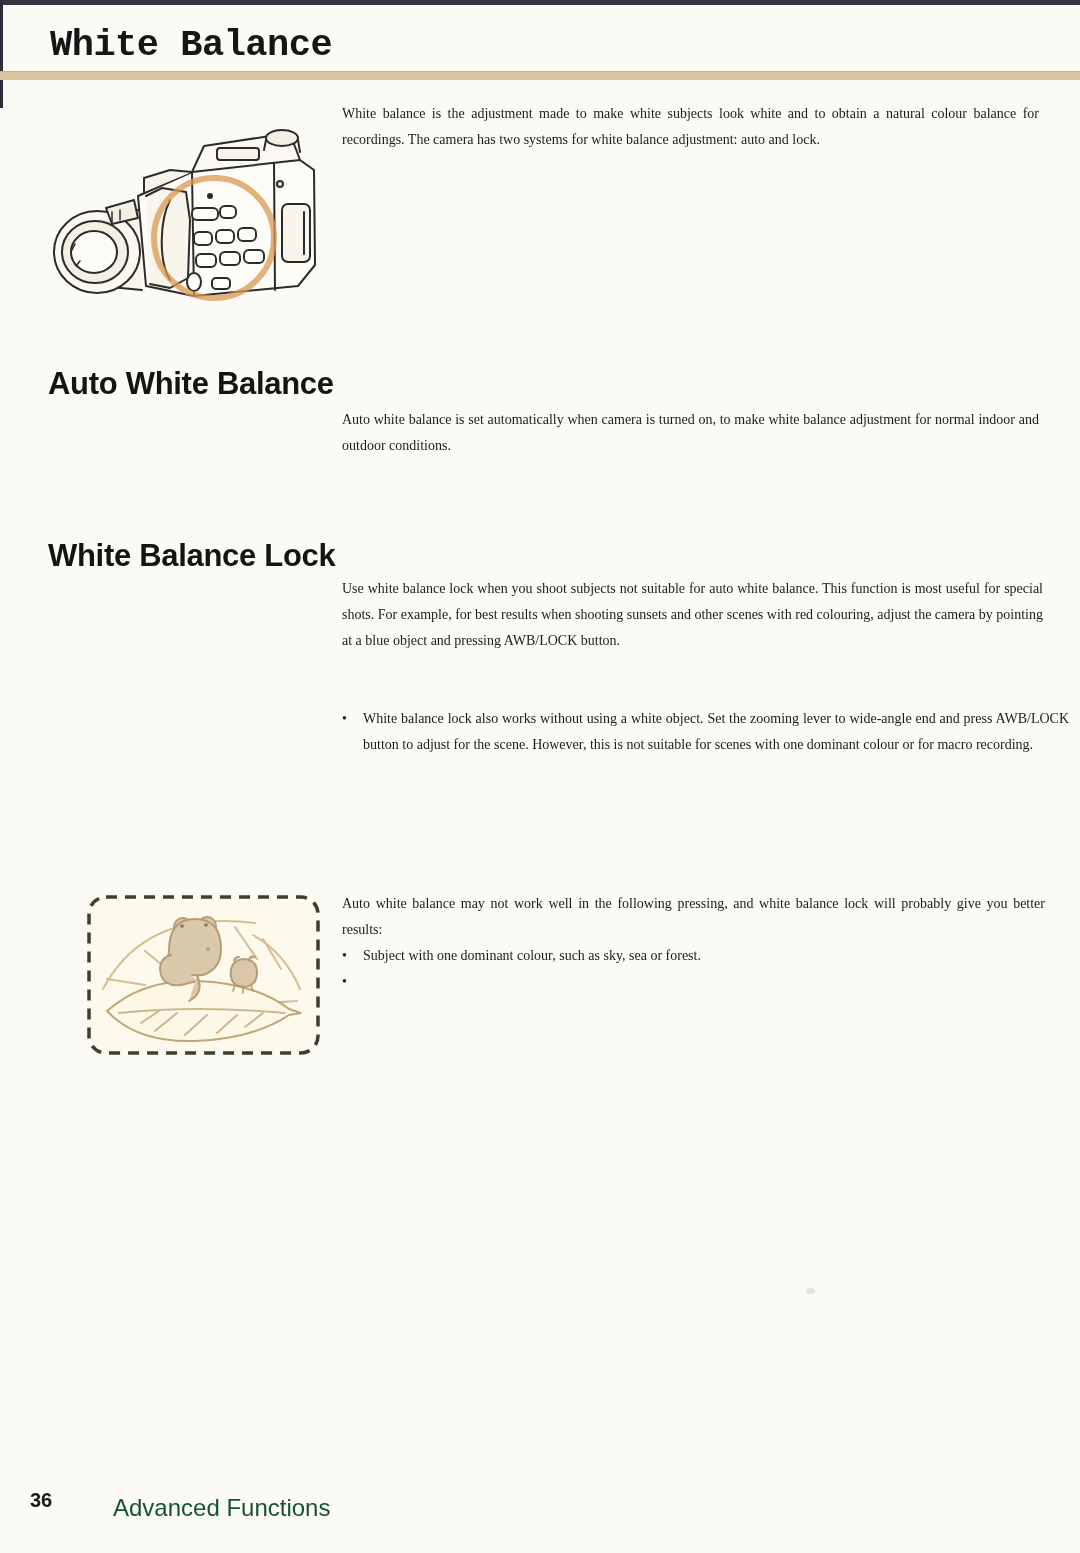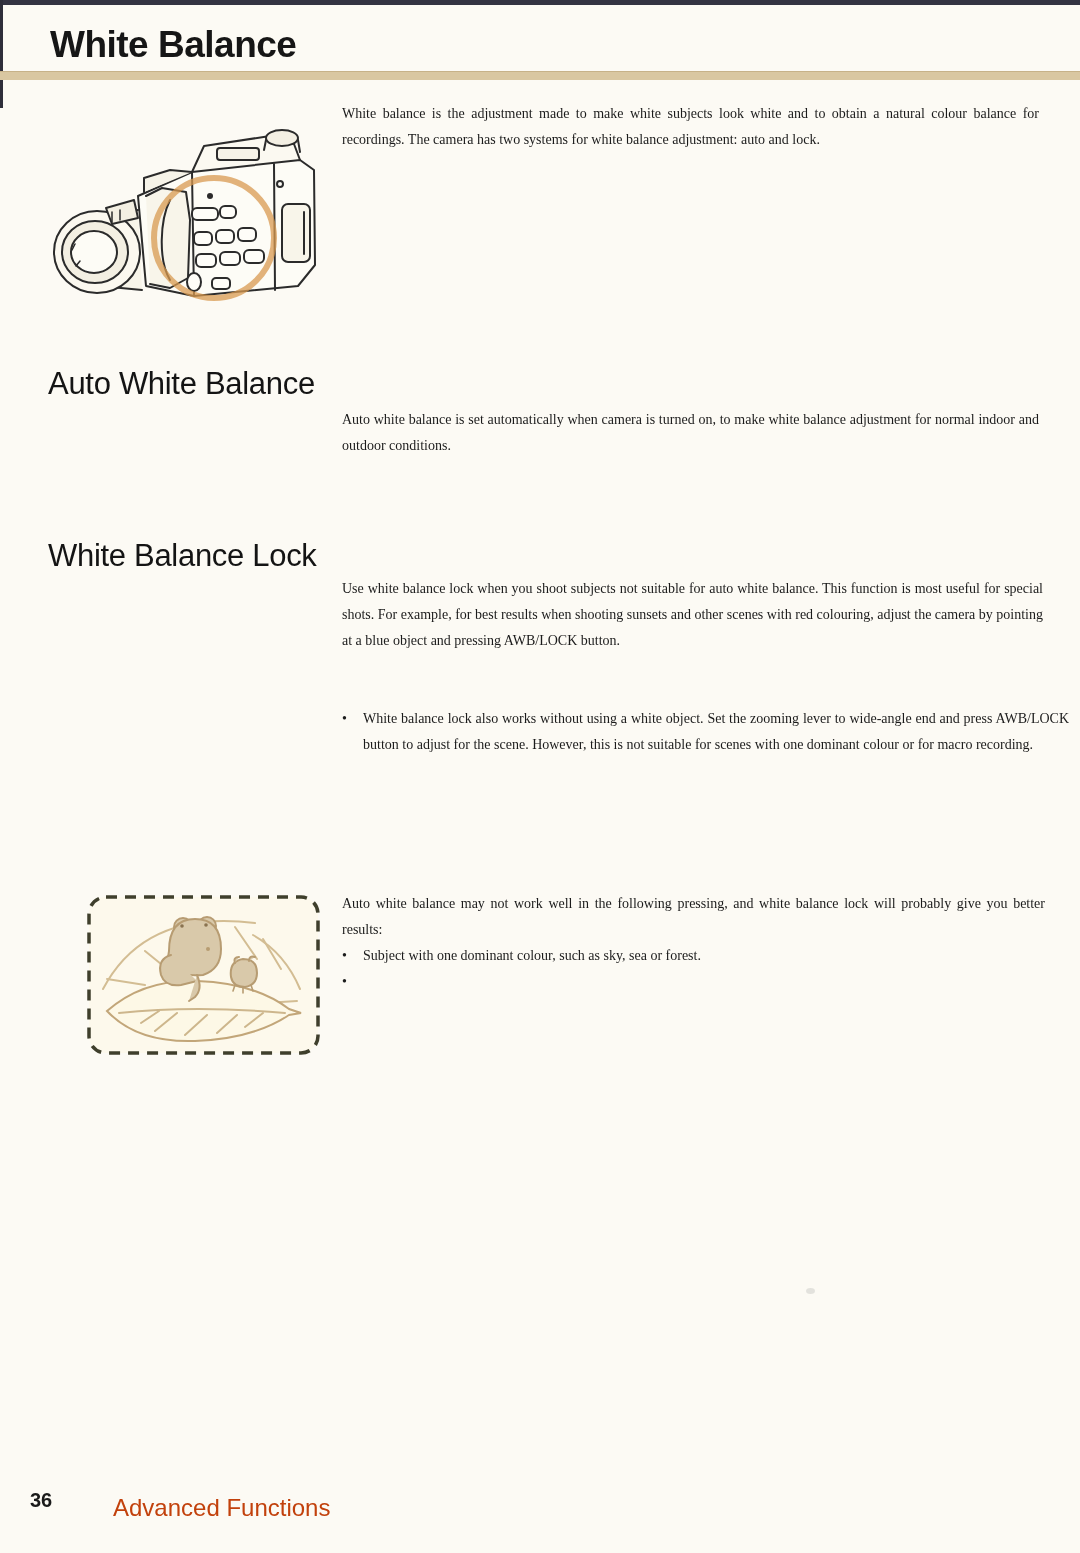--- a/index.html
+++ b/index.html
@@ -9,46 +9,46 @@
     width:1080px;height:1553px;
     background:#fcfaf4;
     overflow:hidden;
     font-family:"Liberation Serif", serif;
     color:#1d1d1d;
   }
   .top-strip{position:absolute;left:0;top:0;width:1080px;height:5px;background:#333342;}
   .edge-sliver{position:absolute;left:0;top:0;width:3px;height:108px;background:#2e2e3a;}
   .page-title{
     position:absolute;left:50px;top:24px;
-    font-family:Liberation Sans, sans-serif;
+    font-family:Liberation Mono, monospace;
     font-weight:bold;font-size:37px;letter-spacing:-0.5px;color:#161616;
   }
   .tan-rule{position:absolute;left:0;top:71px;width:1080px;height:8px;background:#d9c7a1;border-top:1px solid #c7b288;}
   .body-text{
     position:absolute;
     font-size:14px;line-height:26px;text-align:justify;color:#1b1b1b;
   }
   .heading{
     position:absolute;left:48px;
     font-family:"Liberation Sans", sans-serif;
-    font-weight:normal;font-size:31px;letter-spacing:-0.3px;color:#141414;
+    font-weight:bold;font-size:31px;letter-spacing:-0.3px;color:#141414;
     white-space:nowrap;
   }
   .bullet-item{position:relative;padding-left:21px;margin:0;}
   .bullet-item .bullet{position:absolute;left:0;top:0;}
   .continuation{padding-left:21px;}
   .illus{position:absolute;}
   .speck{position:absolute;left:806px;top:1288px;width:9px;height:6px;background:#e3e2dd;border-radius:50%;}
   .footer-num{
     position:absolute;left:30px;top:1489px;
     font-family:"Liberation Sans", sans-serif;font-weight:bold;font-size:20px;color:#1a1a1a;
   }
   .footer-label{
     position:absolute;left:113px;top:1494px;
-    font-family:"Liberation Sans", sans-serif;font-size:24px;color:#c2410c;
+    font-family:"Liberation Sans", sans-serif;font-size:24px;color:#14532d;
   }
 </style>
 </head>
 <body>
 
 <div class="page">
 
   <div class="top-strip"></div>
   <div class="edge-sliver"></div>
 

